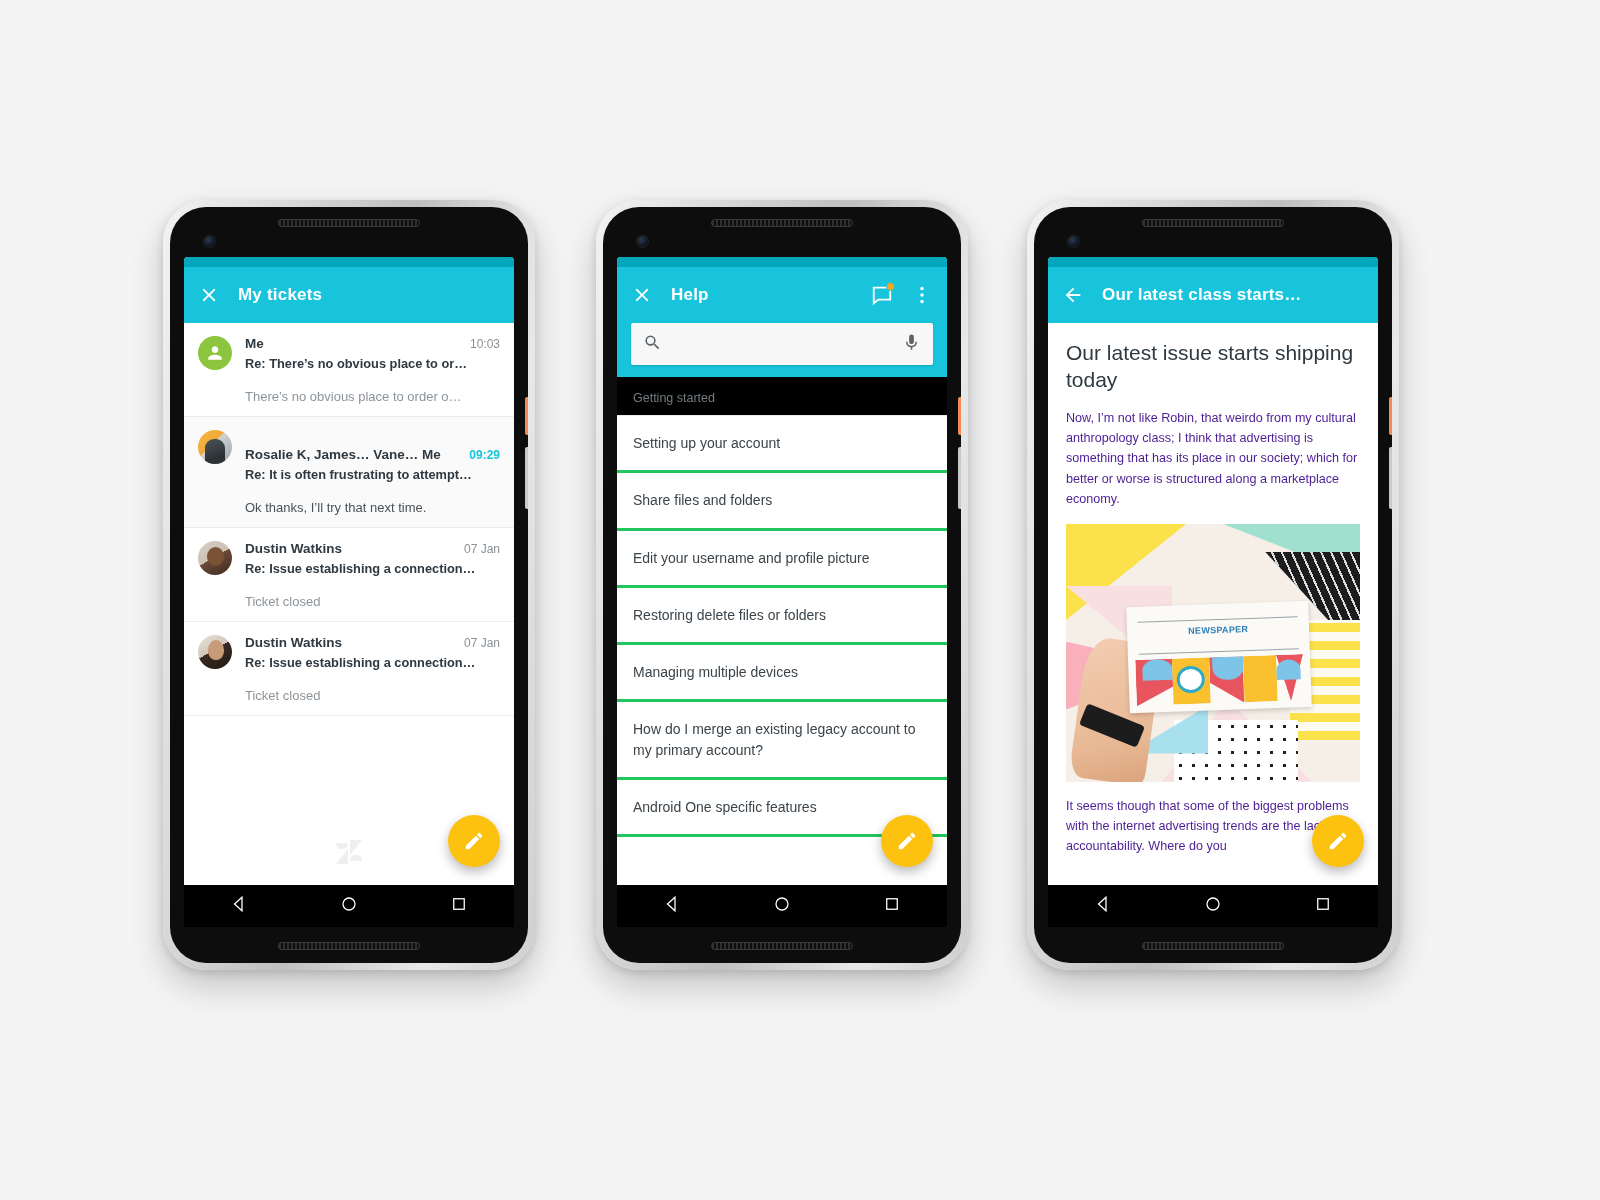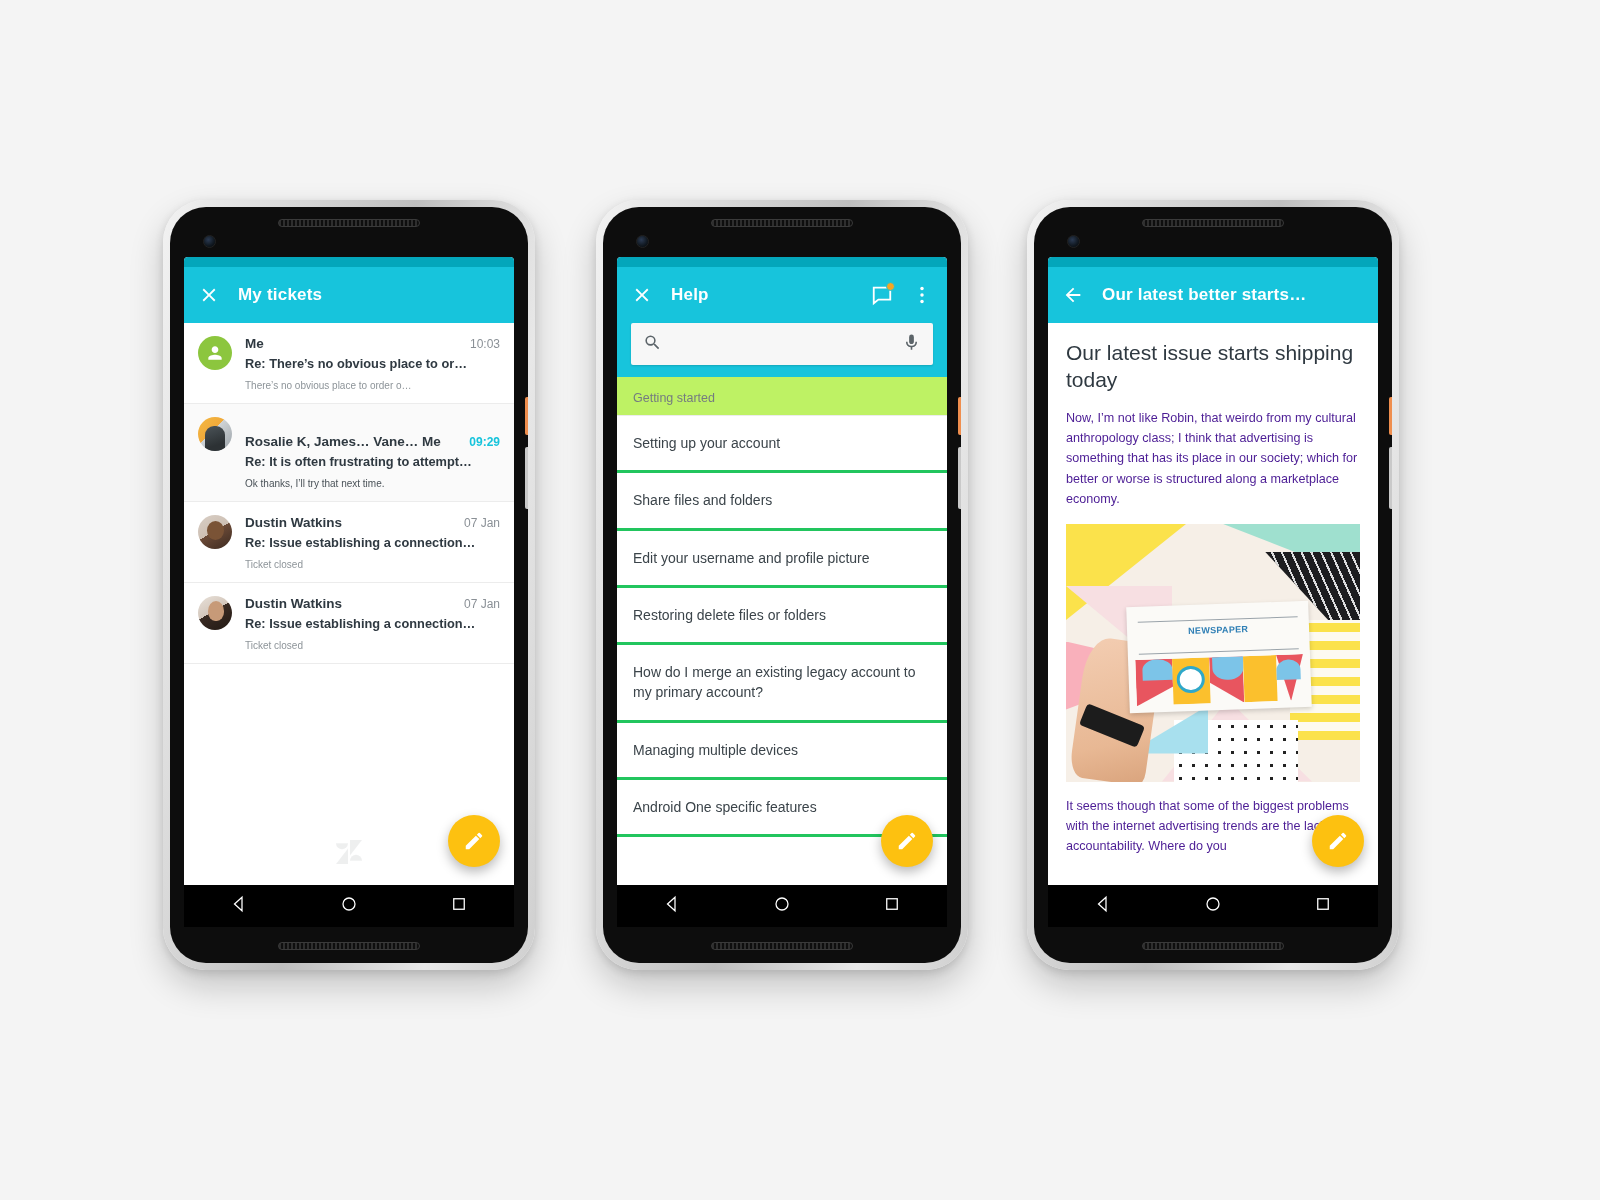--- a/index.html
+++ b/index.html
@@ -93,21 +93,21 @@
   .av-c::after { content:""; position:absolute; left:10px; top:5px; width:16px; height:20px;
       border-radius: 50% 50% 45% 45%; background: #c79a78; }
   .t-body { flex: 1; min-width: 0; }
   .t-row1 { display: flex; align-items: baseline; gap: 16px; }
   .t-name { font-size: 13.5px; font-weight: bold; color: #2f3941; flex: 1;
             white-space: nowrap; overflow: hidden; text-overflow: ellipsis; }
   .t-time { font-size: 12px; color: #8a9096; flex: none; }
   .t-time.new { color: #17c4dc; font-weight: bold; margin-top: 18px; }
   .t-subject { font-size: 12.8px; font-weight: bold; color: #2f3941; margin-top: 5px;
                white-space: nowrap; overflow: hidden; text-overflow: ellipsis; }
-  .t-snippet { font-size: 10px; color: #8d9499; margin-top: 9px;
+  .t-snippet { font-size: 13px; color: #8d9499; margin-top: 18px;
                white-space: nowrap; overflow: hidden; text-overflow: ellipsis; }
   .t-snippet.dark { color: #4a5258; }
 
   .watermark {
     position: absolute; left: 50%; bottom: 16px; transform: translateX(-50%);
     opacity: .5;
   }
 
   
   .searchwrap { background: #17c4dc; padding: 0 14px 12px 14px; flex: none; }
@@ -115,21 +115,21 @@
     height: 42px; background: #f7f7f7; border-radius: 2px;
     display: flex; align-items: center; padding: 0 12px; gap: 10px;
     box-shadow: 0 1px 2px rgba(0,0,0,.15);
   }
   .searchbar input {
     flex: 1; border: none; background: transparent; outline: none;
     font-size: 14px; color: #2f3941; font-family: "Liberation Sans", sans-serif;
   }
   .section-label {
     font-size: 12.5px; color: #747b80; padding: 14px 16px 10px 16px;
-    background: #bef264; border-bottom: 1px solid #ececec; flex: none;
+    background: #000000; border-bottom: 1px solid #ececec; flex: none;
   }
   .help-item {
     padding: 17px 16px; font-size: 14px; color: #3b444a;
     border-bottom: 3px solid #22c55e; line-height: 1.45; background: #fff;
   }
 
   
   .article { flex: 1; background: #fff; padding: 16px 18px 0 18px; overflow: hidden; position: relative; }
   .art-title { font-size: 21px; color: #2f3941; line-height: 1.3; font-weight: normal; }
   .art-p { font-size: 12.6px; color: #4c1d95; line-height: 1.62; margin-top: 14px; }
@@ -343,22 +343,22 @@
           </div>
         </div>
 
         <div class="section-label">Getting started</div>
 
         <div class="list">
           <div class="help-item">Setting up your account</div>
           <div class="help-item">Share files and folders</div>
           <div class="help-item">Edit your username and profile picture</div>
           <div class="help-item">Restoring delete files or folders</div>
+          <div class="help-item">Managing multiple devices</div>
           <div class="help-item">How do I merge an existing legacy account to my primary account?</div>
-          <div class="help-item">Managing multiple devices</div>
           <div class="help-item">Android One specific features</div>
 
           <div class="fab">
             <svg width="22" height="22" viewBox="0 0 24 24">
                 <path fill="#fff" d="M3 17.25V21h3.75L17.81 9.94l-3.75-3.75L3 17.25zM20.71 7.04a1 1 0 0 0 0-1.41l-2.34-2.34a1 1 0 0 0-1.41 0l-1.83 1.83 3.75 3.75 1.83-1.83z"></path>
               </svg>
           </div>
         </div>
       </div>
 
@@ -394,21 +394,21 @@
 
       <div class="screen">
         <div class="statusbar"></div>
 
         <div class="appbar">
           <span>
             <svg class="ic" viewBox="0 0 24 24">
                 <path fill="#fff" d="M20 11H7.83l5.59-5.59L12 4l-8 8 8 8 1.41-1.41L7.83 13H20z"></path>
               </svg>
           </span>
-          <span class="title">Our latest better starts…</span>
+          <span class="title">Our latest class starts…</span>
         </div>
 
         <div class="article">
           <h1 class="art-title">Our latest issue starts shipping today</h1>
           <p class="art-p">Now, I’m not like Robin, that weirdo from my cultural anthropology class; I think that advertising is something that has its place in our society; which for better or worse is structured along a marketplace economy.</p>
 
           <div class="art-img">
             <div class="g" style="left:0;top:0;width:100%;height:100%;background:#f6efe7;"></div>
             <div class="g" style="left:0;top:0;width:0;height:0;border-left:120px solid #fbe24b;border-bottom:96px solid transparent;"></div>
             <div class="g" style="left:0;top:62px;width:0;height:0;border-left:106px solid transparent;border-top:88px solid #f7dfe2;"></div>

